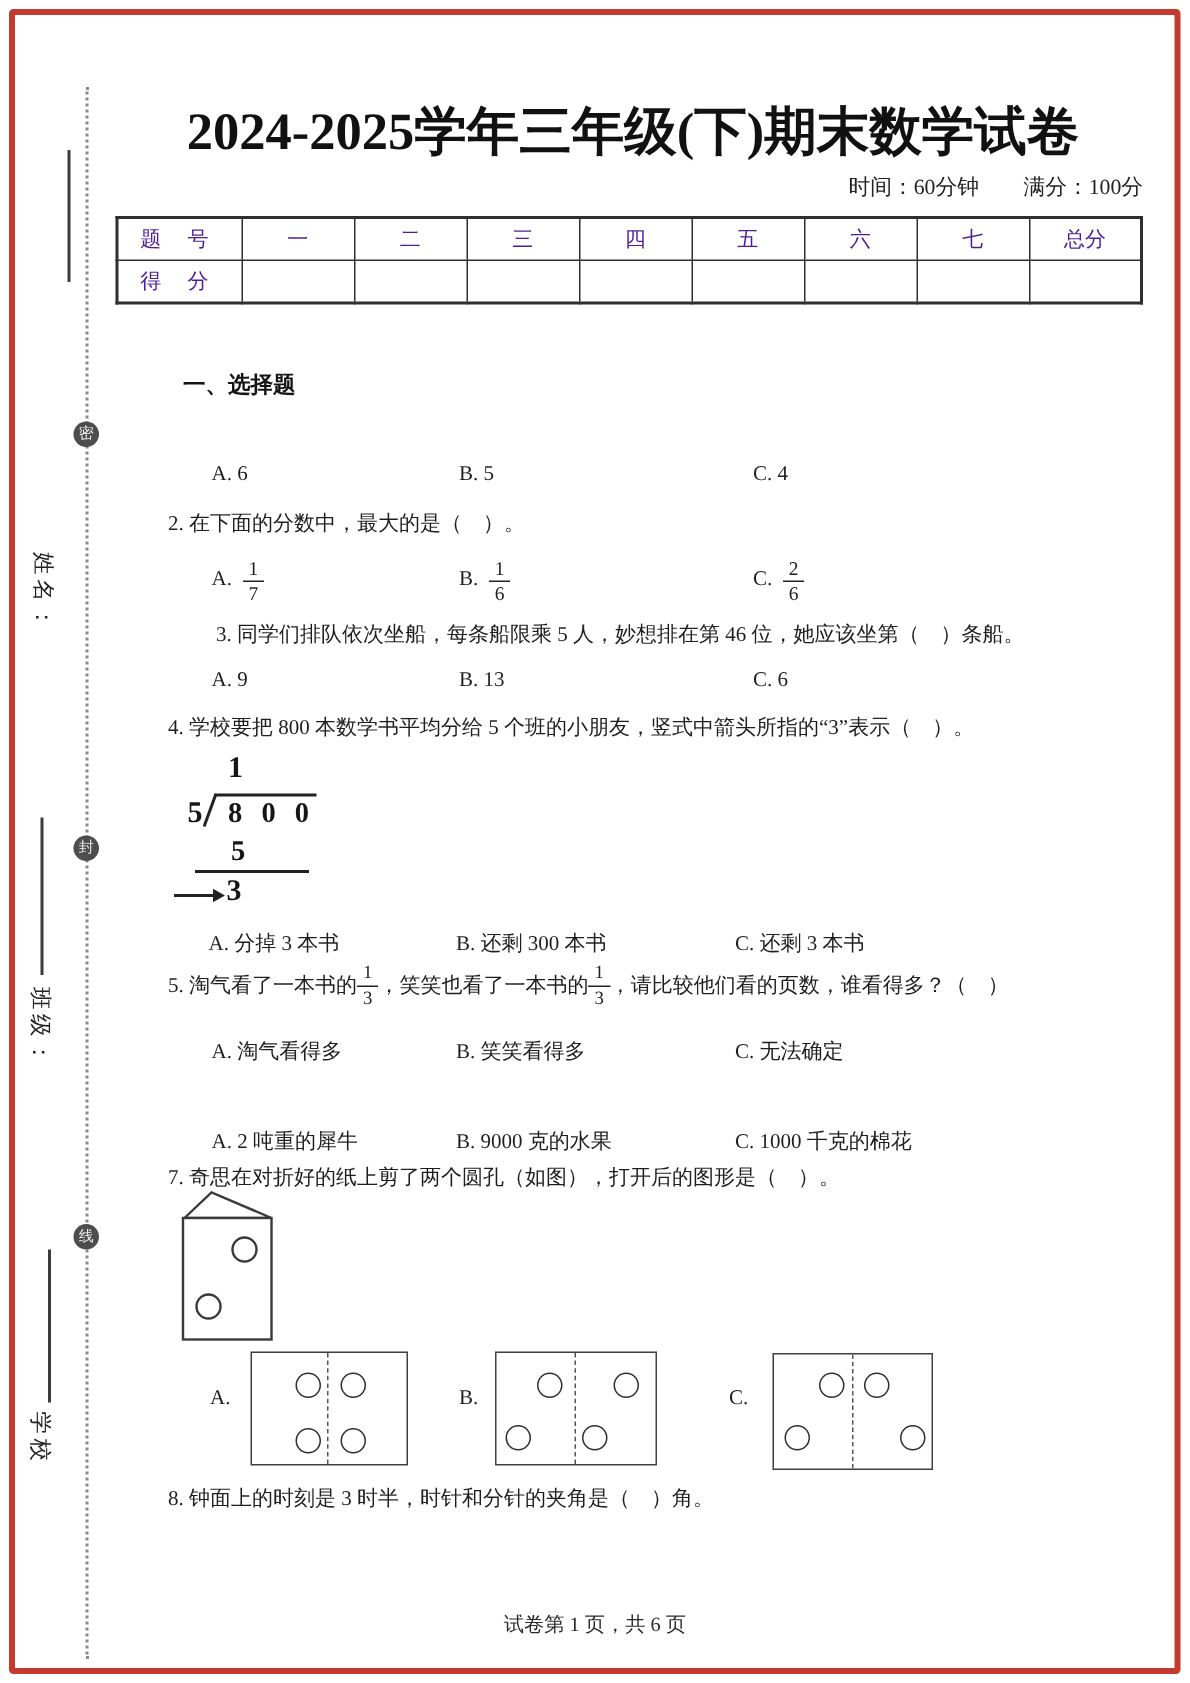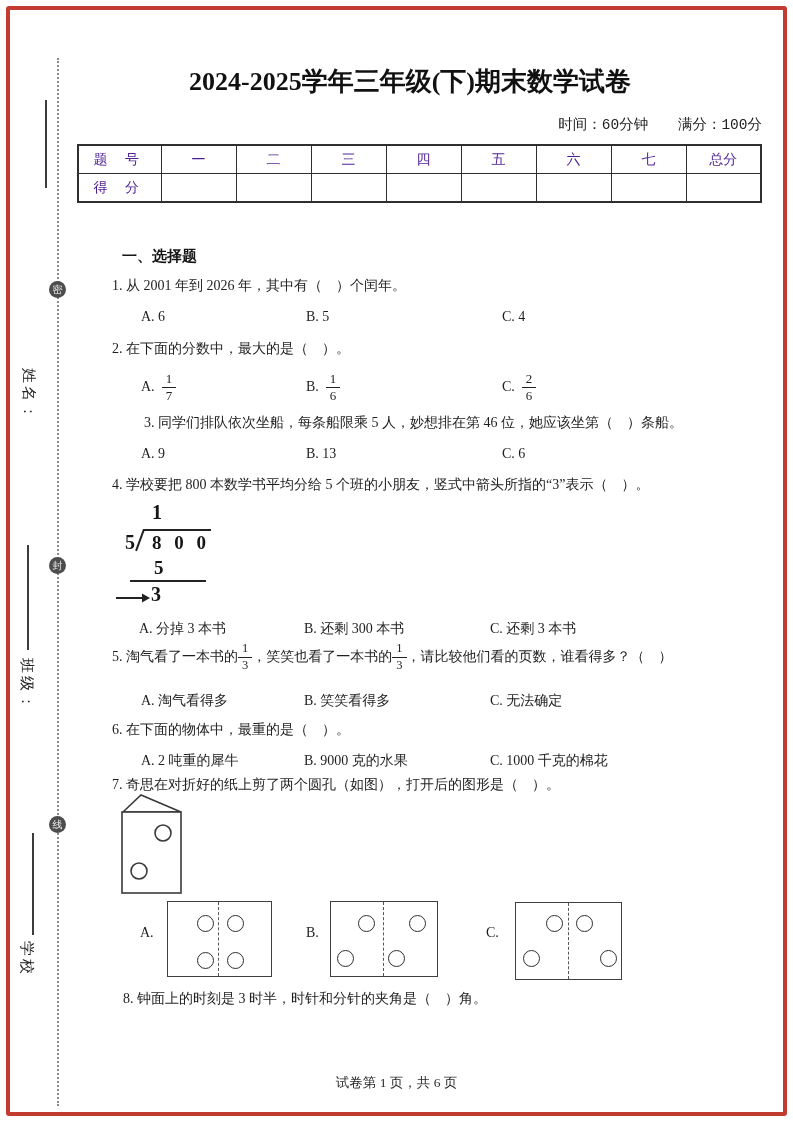--- a/index.html
+++ b/index.html
@@ -9,24 +9,24 @@
   }
   .red-frame{position:absolute;inset:6px;border:4px solid #c23b2e;border-radius:3px;pointer-events:none;z-index:50;}
   
   .dotline{position:absolute;left:57px;top:58px;height:1048px;border-left:2px dotted #8a8a8a;}
   .seal{position:absolute;left:49px;width:17px;height:17px;border-radius:50%;background:#4d4d4d;color:#ededed;
         font-size:10px;line-height:17px;text-align:center;z-index:2;}
   .wline{position:absolute;width:2px;background:#3c3c3c;}
   .vlabel{position:absolute;font-size:15px;color:#222;transform:rotate(90deg);transform-origin:left top;
           white-space:nowrap;letter-spacing:3px;}
   
-  .title{position:absolute;left:70px;width:680px;top:64px;text-align:center;font-size:26px;font-weight:700;
+  .title{position:absolute;left:82px;width:680px;top:64px;text-align:center;font-size:35px;font-weight:700;
          letter-spacing:0px;color:#111;white-space:nowrap;}
   .meta{position:absolute;top:115px;right:31px;font-size:14.5px;color:#222;white-space:nowrap;}
-  .meta span{margin-left:26px;font-family:Liberation Mono, monospace;}
+  .meta span{margin-left:26px;}
   
   table.score{position:absolute;left:77px;top:144px;border-collapse:collapse;table-layout:fixed;background:#fff;}
   table.score td,table.score th{border:1.6px solid #2f2f2f;height:27px;text-align:center;vertical-align:middle;
          font-size:14px;font-weight:normal;padding:0;color:#4c1d95;}
   table.score{border:2px solid #2f2f2f;}
   .sp{letter-spacing:7px;padding-left:7px;}
   
   .sec{position:absolute;left:122px;top:247px;font-size:15px;font-weight:bold;color:#151515;}
   .q{position:absolute;left:112px;font-size:14px;white-space:nowrap;color:#1e1e1e;}
   .opt{position:absolute;font-size:14px;white-space:nowrap;color:#1e1e1e;}
@@ -113,21 +113,20 @@
       <td></td>
       <td></td>
       <td></td>
       <td></td>
     </tr>
   </tbody>
     </table>
 
   <div class="sec">一、选择题</div>
 
-  <div class="q" style="top:277px;">1. 从 2001 年到 2026 年，其中有（　）个闰年。</div>
   <span class="opt" style="left:141px;top:309px;">A. 6</span>
   <span class="opt" style="left:306px;top:309px;">B. 5</span>
   <span class="opt" style="left:502px;top:309px;">C. 4</span>
 
   <div class="q" style="top:340px;">2. 在下面的分数中，最大的是（　）。</div>
   <div class="fopt" style="left:141px;">
     <span>A.</span>
     <span class="frac">
       <span class="n">1</span>
       <span class="d">7</span>
@@ -184,21 +183,20 @@
     <span class="frac">
       <span class="n">1</span>
       <span class="d">3</span>
     </span>
     <span>，请比较他们看的页数，谁看得多？（　）</span>
   </div>
   <span class="opt" style="left:141px;top:692px;">A. 淘气看得多</span>
   <span class="opt" style="left:304px;top:692px;">B. 笑笑看得多</span>
   <span class="opt" style="left:490px;top:692px;">C. 无法确定</span>
 
-  <div class="q" style="top:721px;">6. 在下面的物体中，最重的是（　）。</div>
   <span class="opt" style="left:141px;top:752px;">A. 2 吨重的犀牛</span>
   <span class="opt" style="left:304px;top:752px;">B. 9000 克的水果</span>
   <span class="opt" style="left:490px;top:752px;">C. 1000 千克的棉花</span>
 
   <div class="q" style="top:776px;">7. 奇思在对折好的纸上剪了两个圆孔（如图），打开后的图形是（　）。</div>
   <svg class="foldsvg" width="84" height="112" viewBox="0 0 84 112">
     <polygon points="10,23 28,6 68,23" fill="#ffffff" stroke="#3a3a3a" stroke-width="1.6"></polygon>
     <rect x="9" y="23" width="59" height="81" fill="#ffffff" stroke="#3a3a3a" stroke-width="1.6"></rect>
     <circle cx="50" cy="44" r="8" fill="none" stroke="#3a3a3a" stroke-width="1.6"></circle>
     <circle cx="26" cy="82" r="8" fill="none" stroke="#3a3a3a" stroke-width="1.6"></circle>
@@ -224,16 +222,16 @@
 
   <span class="figlabel" style="left:486px;top:925px;">C.</span>
   <div class="optbox" style="left:515px;top:902px;width:105px;height:76px;">
     <div class="fold" style="left:52px;"></div>
     <div class="circ" style="left:30px;top:12px;"></div>
     <div class="circ" style="left:60px;top:12px;"></div>
     <div class="circ" style="left:7px;top:47px;"></div>
     <div class="circ" style="left:84px;top:47px;"></div>
   </div>
 
-  <div class="q" style="top:990px;margin-left:11px;">8. 钟面上的时刻是 3 时半，时针和分针的夹角是（　）角。</div>
+  <div class="q" style="top:990px;">8. 钟面上的时刻是 3 时半，时针和分针的夹角是（　）角。</div>
 
   <div class="footer">试卷第 1 页，共 6 页</div>
 </div>
 
 </body></html>

